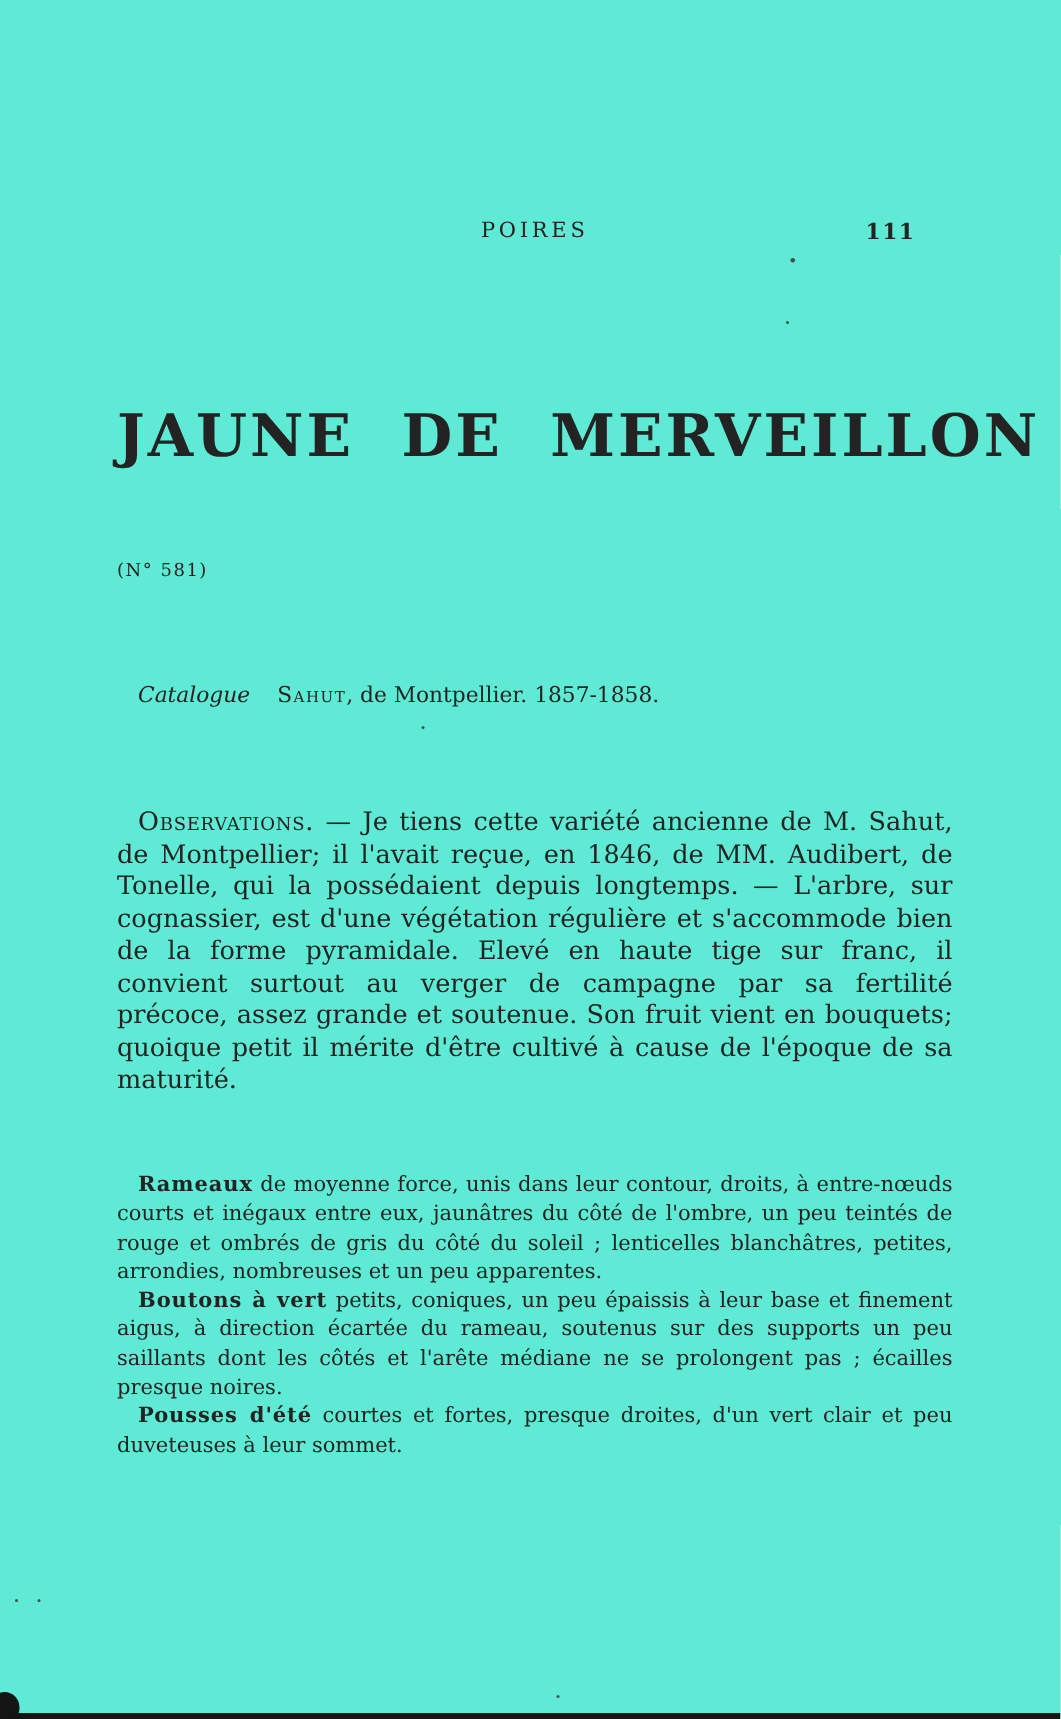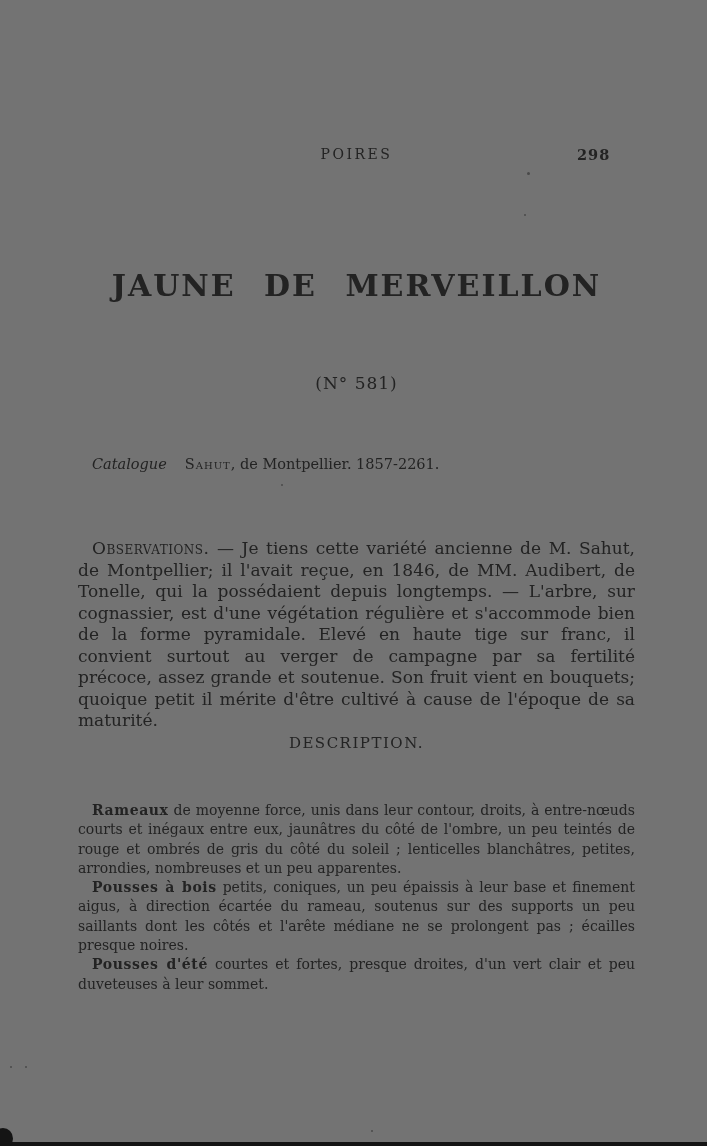--- a/index.html
+++ b/index.html
@@ -1,21 +1,21 @@
 <!DOCTYPE html>
 <html><head>
 <meta charset="utf-8">
 <style>
   html, body { margin: 0; padding: 0; background: #e8e8e6; }
   .page {
     position: relative;
     width: 707px;
     height: 1146px;
     margin: 0 auto;
-    background: #737373;
+    background: #5eead4;
     overflow: hidden;
     font-family: "DejaVu Serif", "Liberation Serif", serif;
     color: #232323;
   }
   .content { position: absolute; left: 78px; width: 557px; }
 
   
   .header-row { top: 146px; height: 22px; }
   .running-title {
     display: block;
@@ -31,33 +31,33 @@
     font-size: 14.5px;
     font-weight: 700;
     letter-spacing: 1px;
   }
 
   
   .main-title {
     position: absolute;
     left: 78px; width: 557px; top: 268px;
     text-align: center;
-    font-size: 30px;
+    font-size: 39px;
     font-weight: 700;
     letter-spacing: 2px;
     word-spacing: 16px;
     white-space: nowrap;
   }
 
   
   .number-line {
     position: absolute;
     left: 78px; width: 557px; top: 373px;
-    text-align: center;
-    font-size: 17px;
+    text-align: left;
+    font-size: 12px;
     letter-spacing: 1px;
   }
 
   
   .catalogue-line {
     position: absolute;
     left: 78px; width: 557px; top: 456px;
     font-size: 14.5px;
     text-indent: 14px;
   }
@@ -80,21 +80,21 @@
     position: absolute;
     left: 78px; width: 557px; top: 734px;
     text-align: center;
     font-size: 15px;
     letter-spacing: 1.5px;
   }
 
   
   .description-block {
     position: absolute;
-    left: 78px; width: 557px; top: 781px; margin-top: 20px;
+    left: 78px; width: 557px; top: 781px;
   }
   .desc-para {
     font-size: 14px;
     line-height: 19.3px;
     text-align: justify;
     text-indent: 14px;
     margin: 0;
   }
   .desc-lead { font-weight: 700; letter-spacing: 0.6px; }
 
@@ -111,42 +111,41 @@
   .speck-f { left: 371px; top: 1130px; width: 2px; height: 2px; }
 </style>
 </head>
 <body>
 
 <div class="page">
 
   <div class="content header-row">
     <span class="running-title">POIRES</span>
   </div>
-  <span class="page-number">298</span>
+  <span class="page-number">111</span>
 
   <div class="main-title">JAUNE DE MERVEILLON</div>
 
   <div class="number-line">(N° 581)</div>
 
   <div class="catalogue-line">
-    <span class="catalogue-word">Catalogue</span><span class="catalogue-name">Sahut</span><span>, de Montpellier. 1857-2261.</span>
+    <span class="catalogue-word">Catalogue</span><span class="catalogue-name">Sahut</span><span>, de Montpellier. 1857-1858.</span>
   </div>
 
   <p class="observations">
     <span class="smallcaps-lead">Observations.</span><span> — Je tiens cette variété ancienne de M. Sahut, de Montpellier; il l'avait reçue, en 1846, de MM. Audibert, de Tonelle, qui la possédaient depuis longtemps. — L'arbre, sur cognassier, est d'une végétation régulière et s'accommode bien de la forme pyramidale. Elevé en haute tige sur franc, il convient surtout au verger de campagne par sa fertilité précoce, assez grande et soutenue. Son fruit vient en bouquets; quoique petit il mérite d'être cultivé à cause de l'époque de sa maturité.</span>
   </p>
 
-  <div class="description-heading">DESCRIPTION.</div>
 
   <div class="description-block">
     <p class="desc-para">
       <span class="desc-lead">Rameaux</span><span> de moyenne force, unis dans leur contour, droits, à entre-nœuds courts et inégaux entre eux, jaunâtres du côté de l'ombre, un peu teintés de rouge et ombrés de gris du côté du soleil ; lenticelles blanchâtres, petites, arrondies, nombreuses et un peu apparentes.</span>
     </p>
     <p class="desc-para">
-      <span class="desc-lead">Pousses à bois</span><span> petits, coniques, un peu épaissis à leur base et finement aigus, à direction écartée du rameau, soutenus sur des supports un peu saillants dont les côtés et l'arête médiane ne se prolongent pas ; écailles presque noires.</span>
+      <span class="desc-lead">Boutons à vert</span><span> petits, coniques, un peu épaissis à leur base et finement aigus, à direction écartée du rameau, soutenus sur des supports un peu saillants dont les côtés et l'arête médiane ne se prolongent pas ; écailles presque noires.</span>
     </p>
     <p class="desc-para">
       <span class="desc-lead">Pousses d'été</span><span> courtes et fortes, presque droites, d'un vert clair et peu duveteuses à leur sommet.</span>
     </p>
   </div>
 
   <div class="artifact bottom-bar"></div>
   <div class="artifact corner-blob"></div>
   <div class="artifact speck speck-a"></div>
   <div class="artifact speck speck-b"></div>

